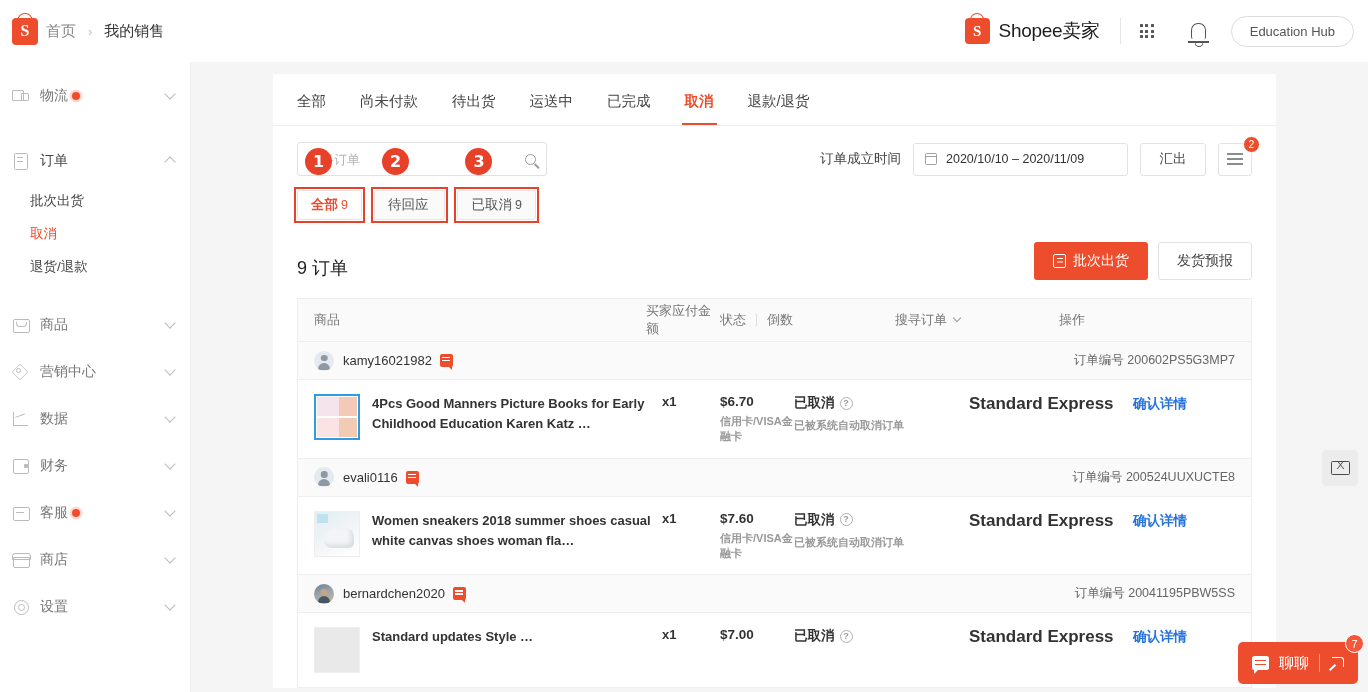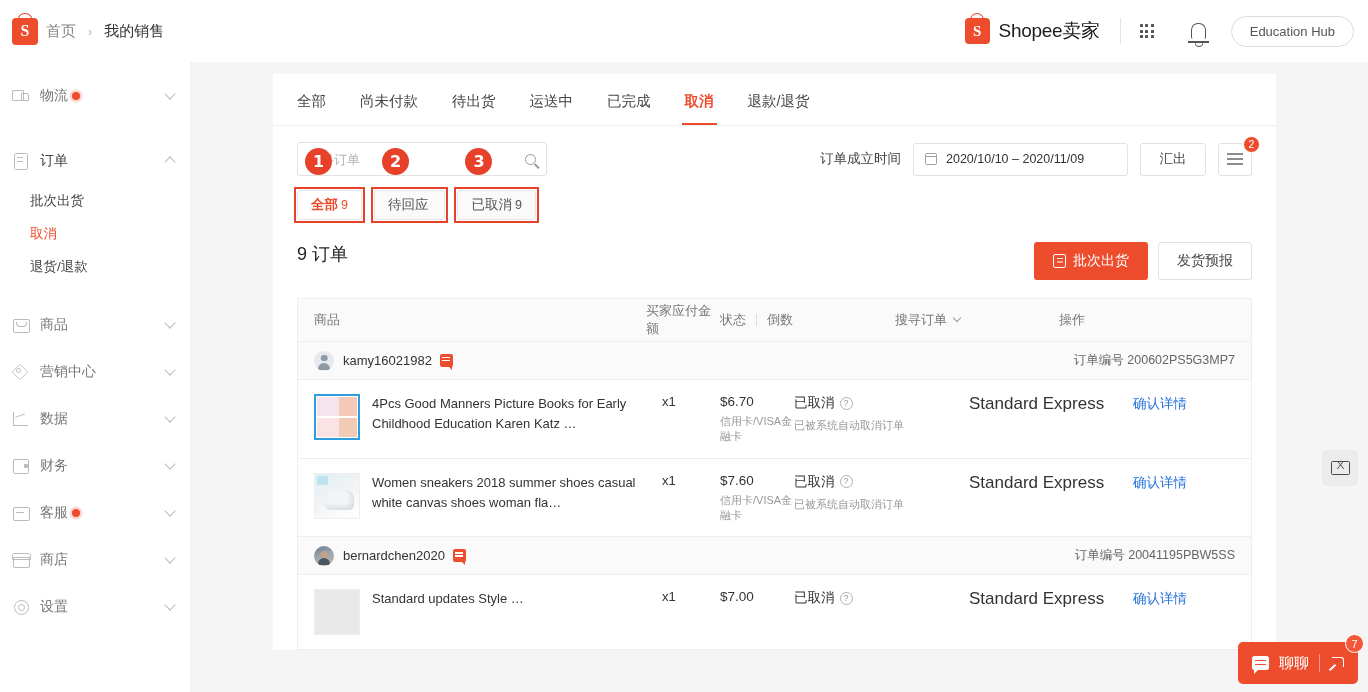--- a/index.html
+++ b/index.html
@@ -296,21 +296,21 @@
   }
   .anno-num {
     position: absolute; top: -42px; left: 8px;
     width: 27px; height: 27px; border-radius: 50%;
     background: #e8412a; color: #fff; font-size: 16px; font-weight: bold;
     display: flex; align-items: center; justify-content: center;
     font-family: "DejaVu Sans", sans-serif; line-height: 1;
   }
 
   .orders-head {
-    display: flex; align-items: flex-start;
+    display: flex; align-items: flex-end;
     padding: 22px 24px 18px 24px;
   }
   .orders-count { font-size: 18px; color: #222; }
   .oh-actions { margin-left: auto; display: flex; gap: 10px; }
   .btn-primary {
     height: 38px; background: #ee4d2d; color: #fff; border-radius: 3px;
     font-size: 14px; display: flex; align-items: center; gap: 7px;
     padding: 0 19px; cursor: pointer; border: none;
   }
   .ship-ico {
@@ -378,21 +378,21 @@
     content: ""; position: absolute; left: 2.5px; top: 3px;
     width: 8px; height: 1.2px; background: #fff; box-shadow: 0 3px 0 #fff;
   }
   .chat-sq::before {
     content: ""; position: absolute; right: 1px; bottom: -3px;
     width: 0; height: 0; border-left: 4px solid transparent;
     border-top: 4px solid #ee4d2d;
   }
   .ordno { margin-left: auto; font-size: 12.5px; color: #666; text-align: center; }
 
-  .order-body { display: flex; padding: 14px 16px; align-items: flex-start; }
+  .order-body { display: flex; padding: 14px 16px; align-items: flex-start; font-weight: bold; }
   .thumb {
     width: 46px; height: 46px; flex: 0 0 46px; margin-right: 12px;
     border: 1px solid #eee; overflow: hidden; position: relative;
   }
   .thumb.books { border: 2px solid #2f9ce0; background: #fff; }
   .thumb.books::before {
     content: ""; position: absolute; left: 1px; top: 1px; right: 1px; height: 19px;
     background: linear-gradient(90deg,#f6e4ec 0 55%, #f4c9b8 55% 100%);
   }
   .thumb.books::after {
@@ -748,20 +748,26 @@
               <div class="stat-sub">已被系统自动取消订单</div>
             </div>
             <div class="c-ship">Standard Express</div>
             <div class="c-act">
               <span class="link">确认详情</span>
             </div>
           </div>
         </div>
 
         <div class="order-card">
+          <div class="order-top">
+            <span class="avatar"></span>
+            <span class="uname">evali0116</span>
+            <span class="chat-sq"></span>
+            <span class="ordno">订单编号 200524UUXUCTE8</span>
+          </div>
           <div class="order-body">
             <div class="thumb shoe"></div>
             <div class="p-name">Women sneakers 2018 summer shoes casual white canvas shoes woman fla…</div>
             <div class="p-qty">x1</div>
             <div class="c-amt">
               <div class="amt-v">$7.60</div>
               <div class="amt-sub">信用卡/VISA金融卡</div>
             </div>
             <div class="c-stat">
               <div class="stat-v">

